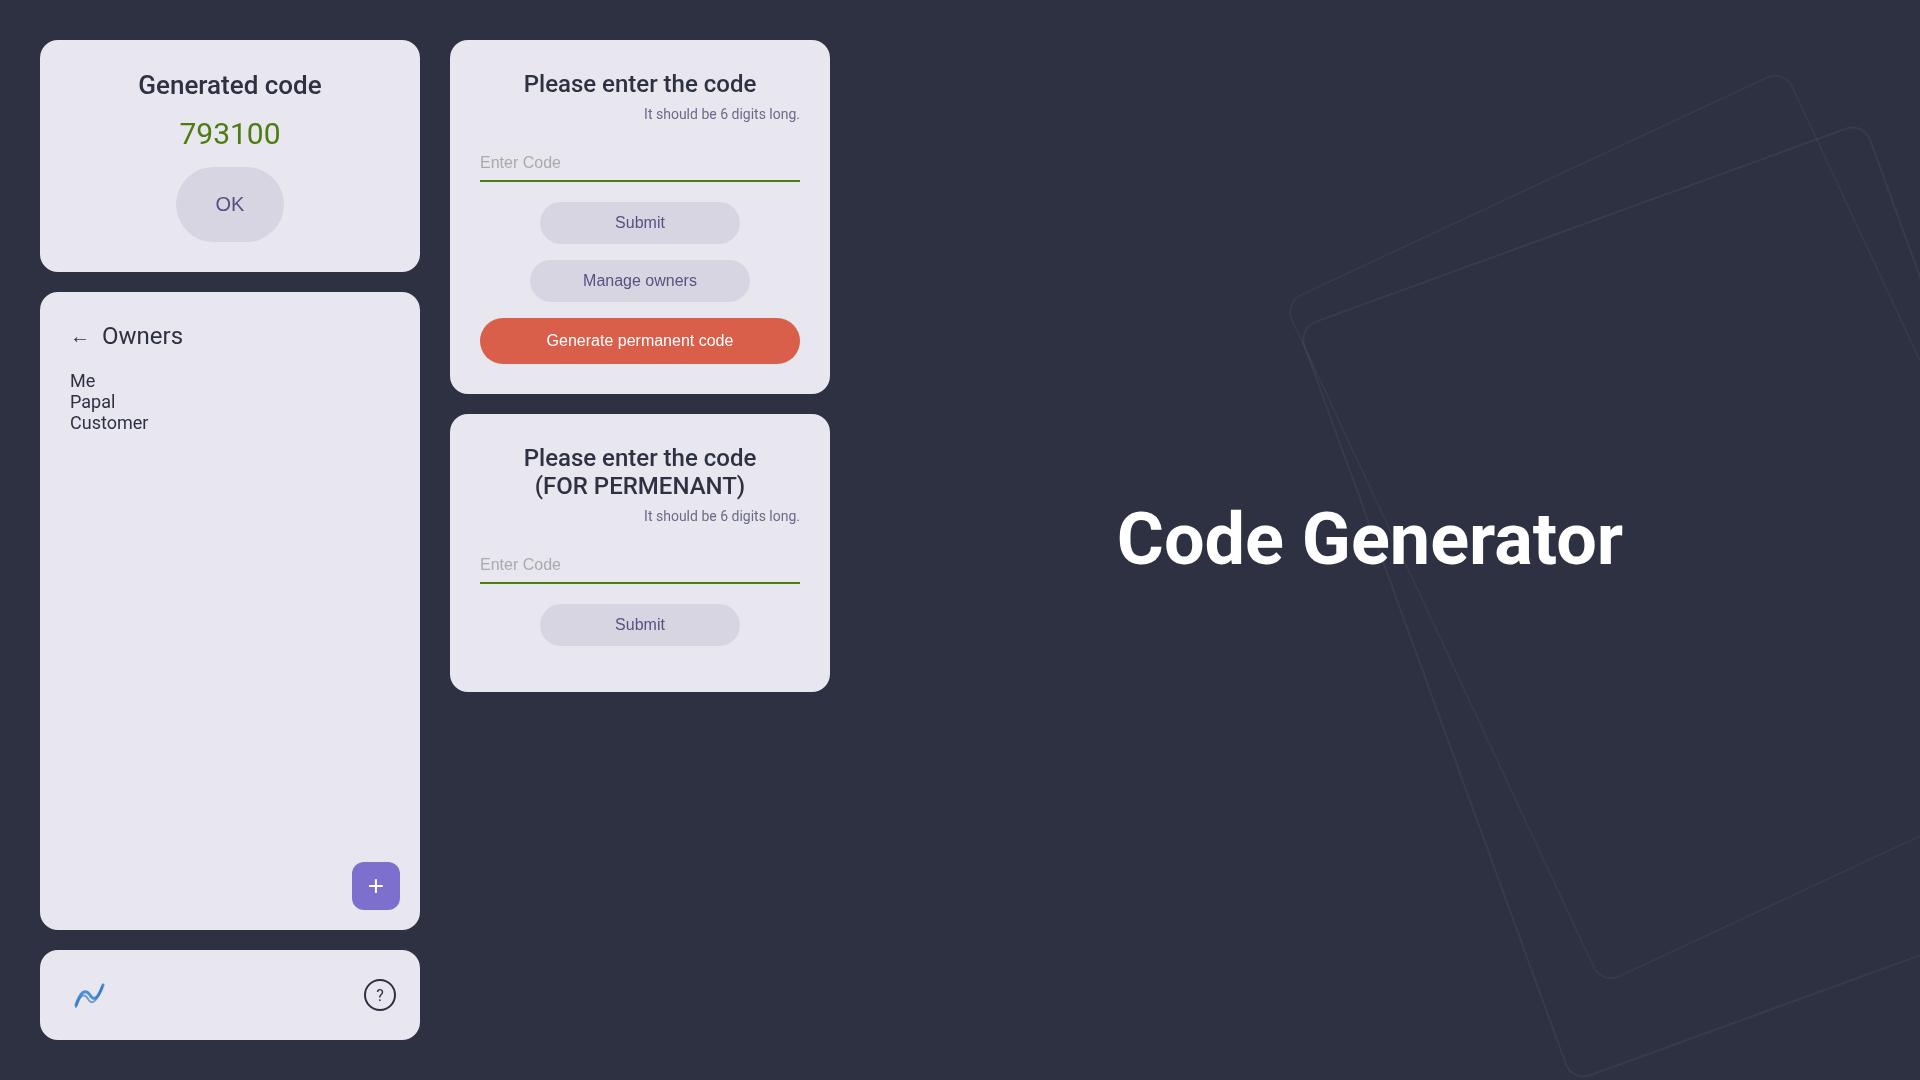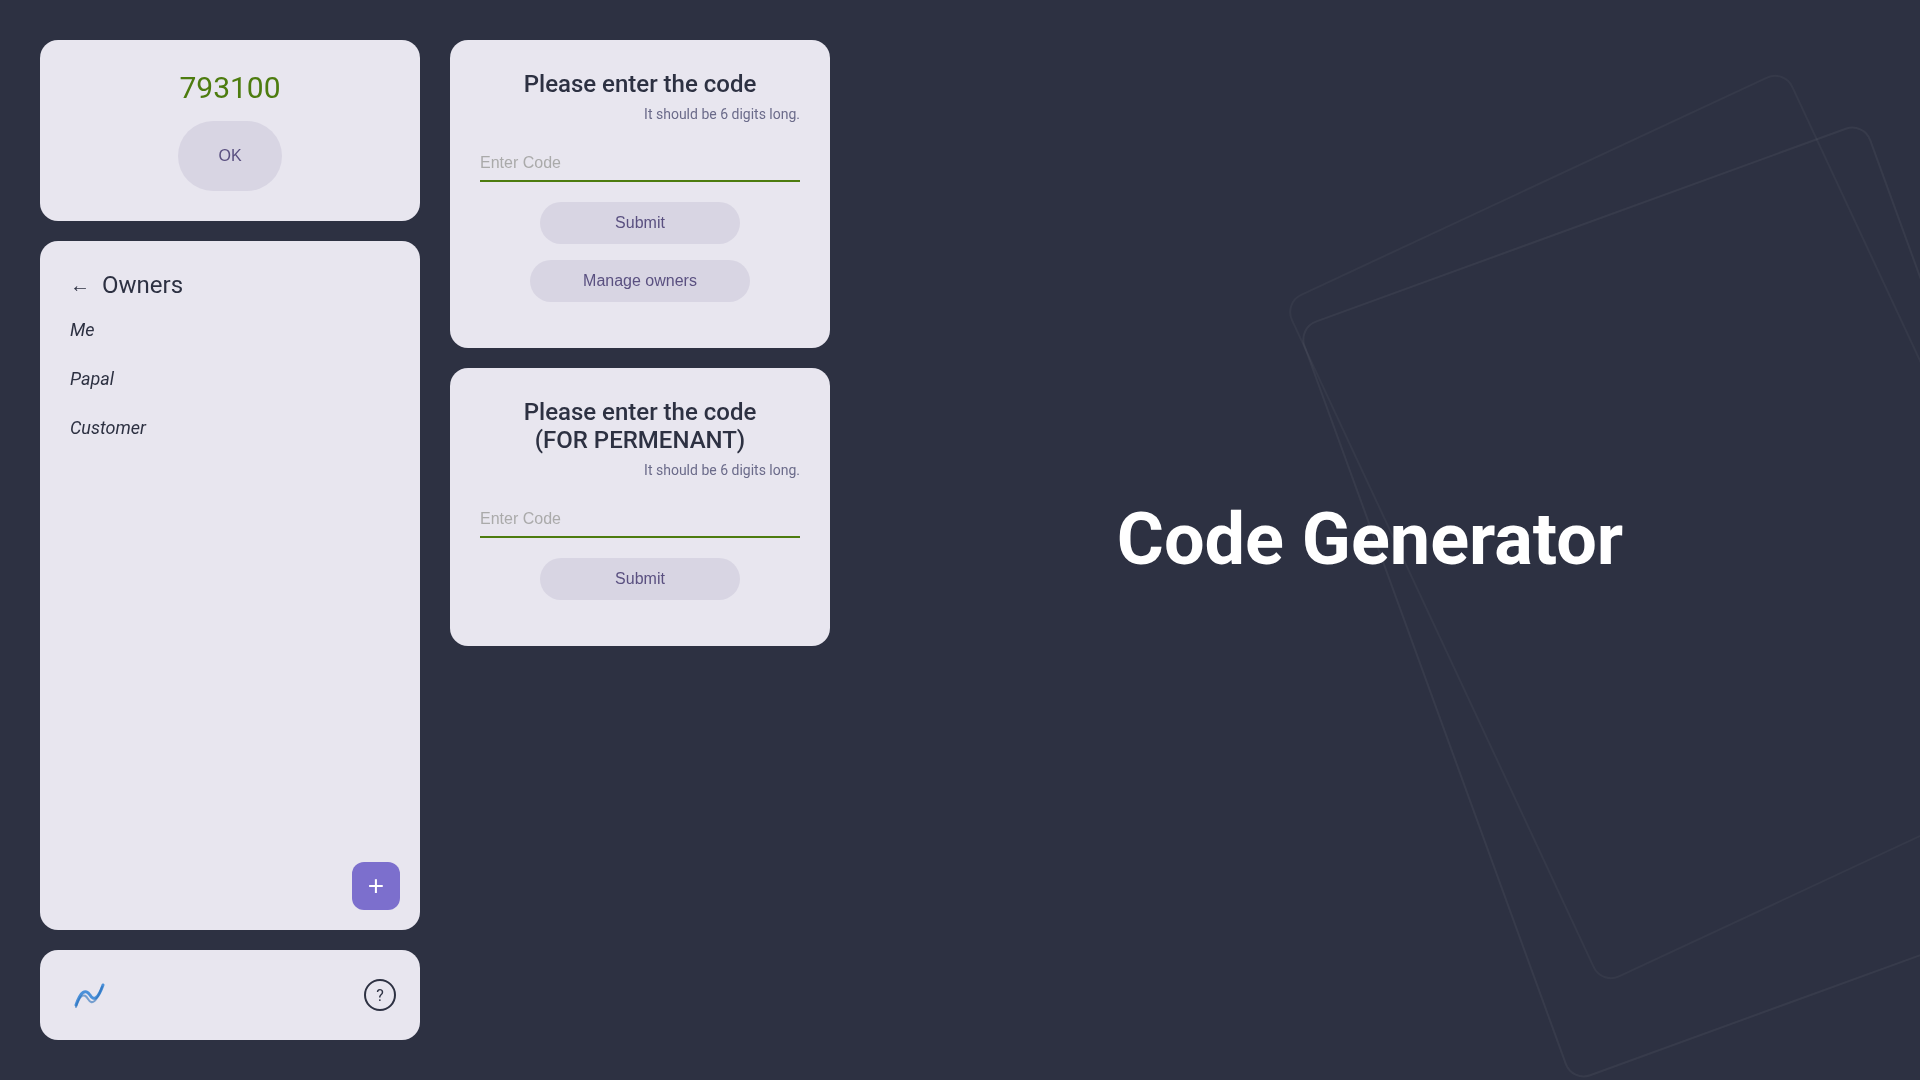--- a/index.html
+++ b/index.html
@@ -113,21 +113,21 @@
       font-weight: 400;
       color: #4d7c0f;
       margin-bottom: 16px;
     }
 
     .btn-ok {
       background: #d8d5e3;
       border: none;
       border-radius: 50px;
       padding: 26px 40px;
-      font-size: 16px;
+      font-size: 20px;
       color: #5a5080;
       cursor: pointer;
       font-weight: 400;
     }
 
     
     .owners-card {
       flex: 1;
     }
 
@@ -147,22 +147,21 @@
     .owners-title {
       font-size: 24px;
       font-weight: 400;
       color: #2d3142;
     }
 
     .owners-list {
       list-style: none;
       display: flex;
       flex-direction: column;
-      gap: 28px;
-      font-style: italic;
+      gap: 0;
     }
 
     .owners-list li {
       font-size: 18px;
       color: #2d3142;
       font-weight: 400;
     }
 
     .add-btn {
       position: absolute;
@@ -304,20 +303,21 @@
 </head>
 <body>
 
 <div class="bg-decoration"></div>
 
 <div class="main-layout">
 
   <div class="left-column">
 
     <div class="card generated-code-card">
+      <div class="card-title">Generated code</div>
       <div class="code-value">793100</div>
       <button class="btn-ok">OK</button>
     </div>
 
     <div class="card owners-card">
       <div class="owners-header">
         <span class="back-arrow">←</span>
         <span class="owners-title">Owners</span>
       </div>
       <ul class="owners-list">
@@ -343,20 +343,21 @@
   </div>
 
   <div class="center-column">
 
     <div class="card enter-code-card">
       <div class="card-title">Please enter the code</div>
       <div class="card-subtitle">It should be 6 digits long.</div>
       <input class="code-input" type="text" placeholder="Enter Code" style="">
       <button class="btn-submit">Submit</button>
       <button class="btn-manage-owners">Manage owners</button>
+      <button class="btn-generate-permanent">Generate permanent code</button>
     </div>
 
     <div class="card enter-code-card">
       <div class="card-title">
         <span>Please enter the code</span><br>
         <span>(FOR PERMENANT)</span>
       </div>
       <div class="card-subtitle">It should be 6 digits long.</div>
       <input class="code-input" type="text" placeholder="Enter Code" style="">
       <button class="btn-submit">Submit</button>

